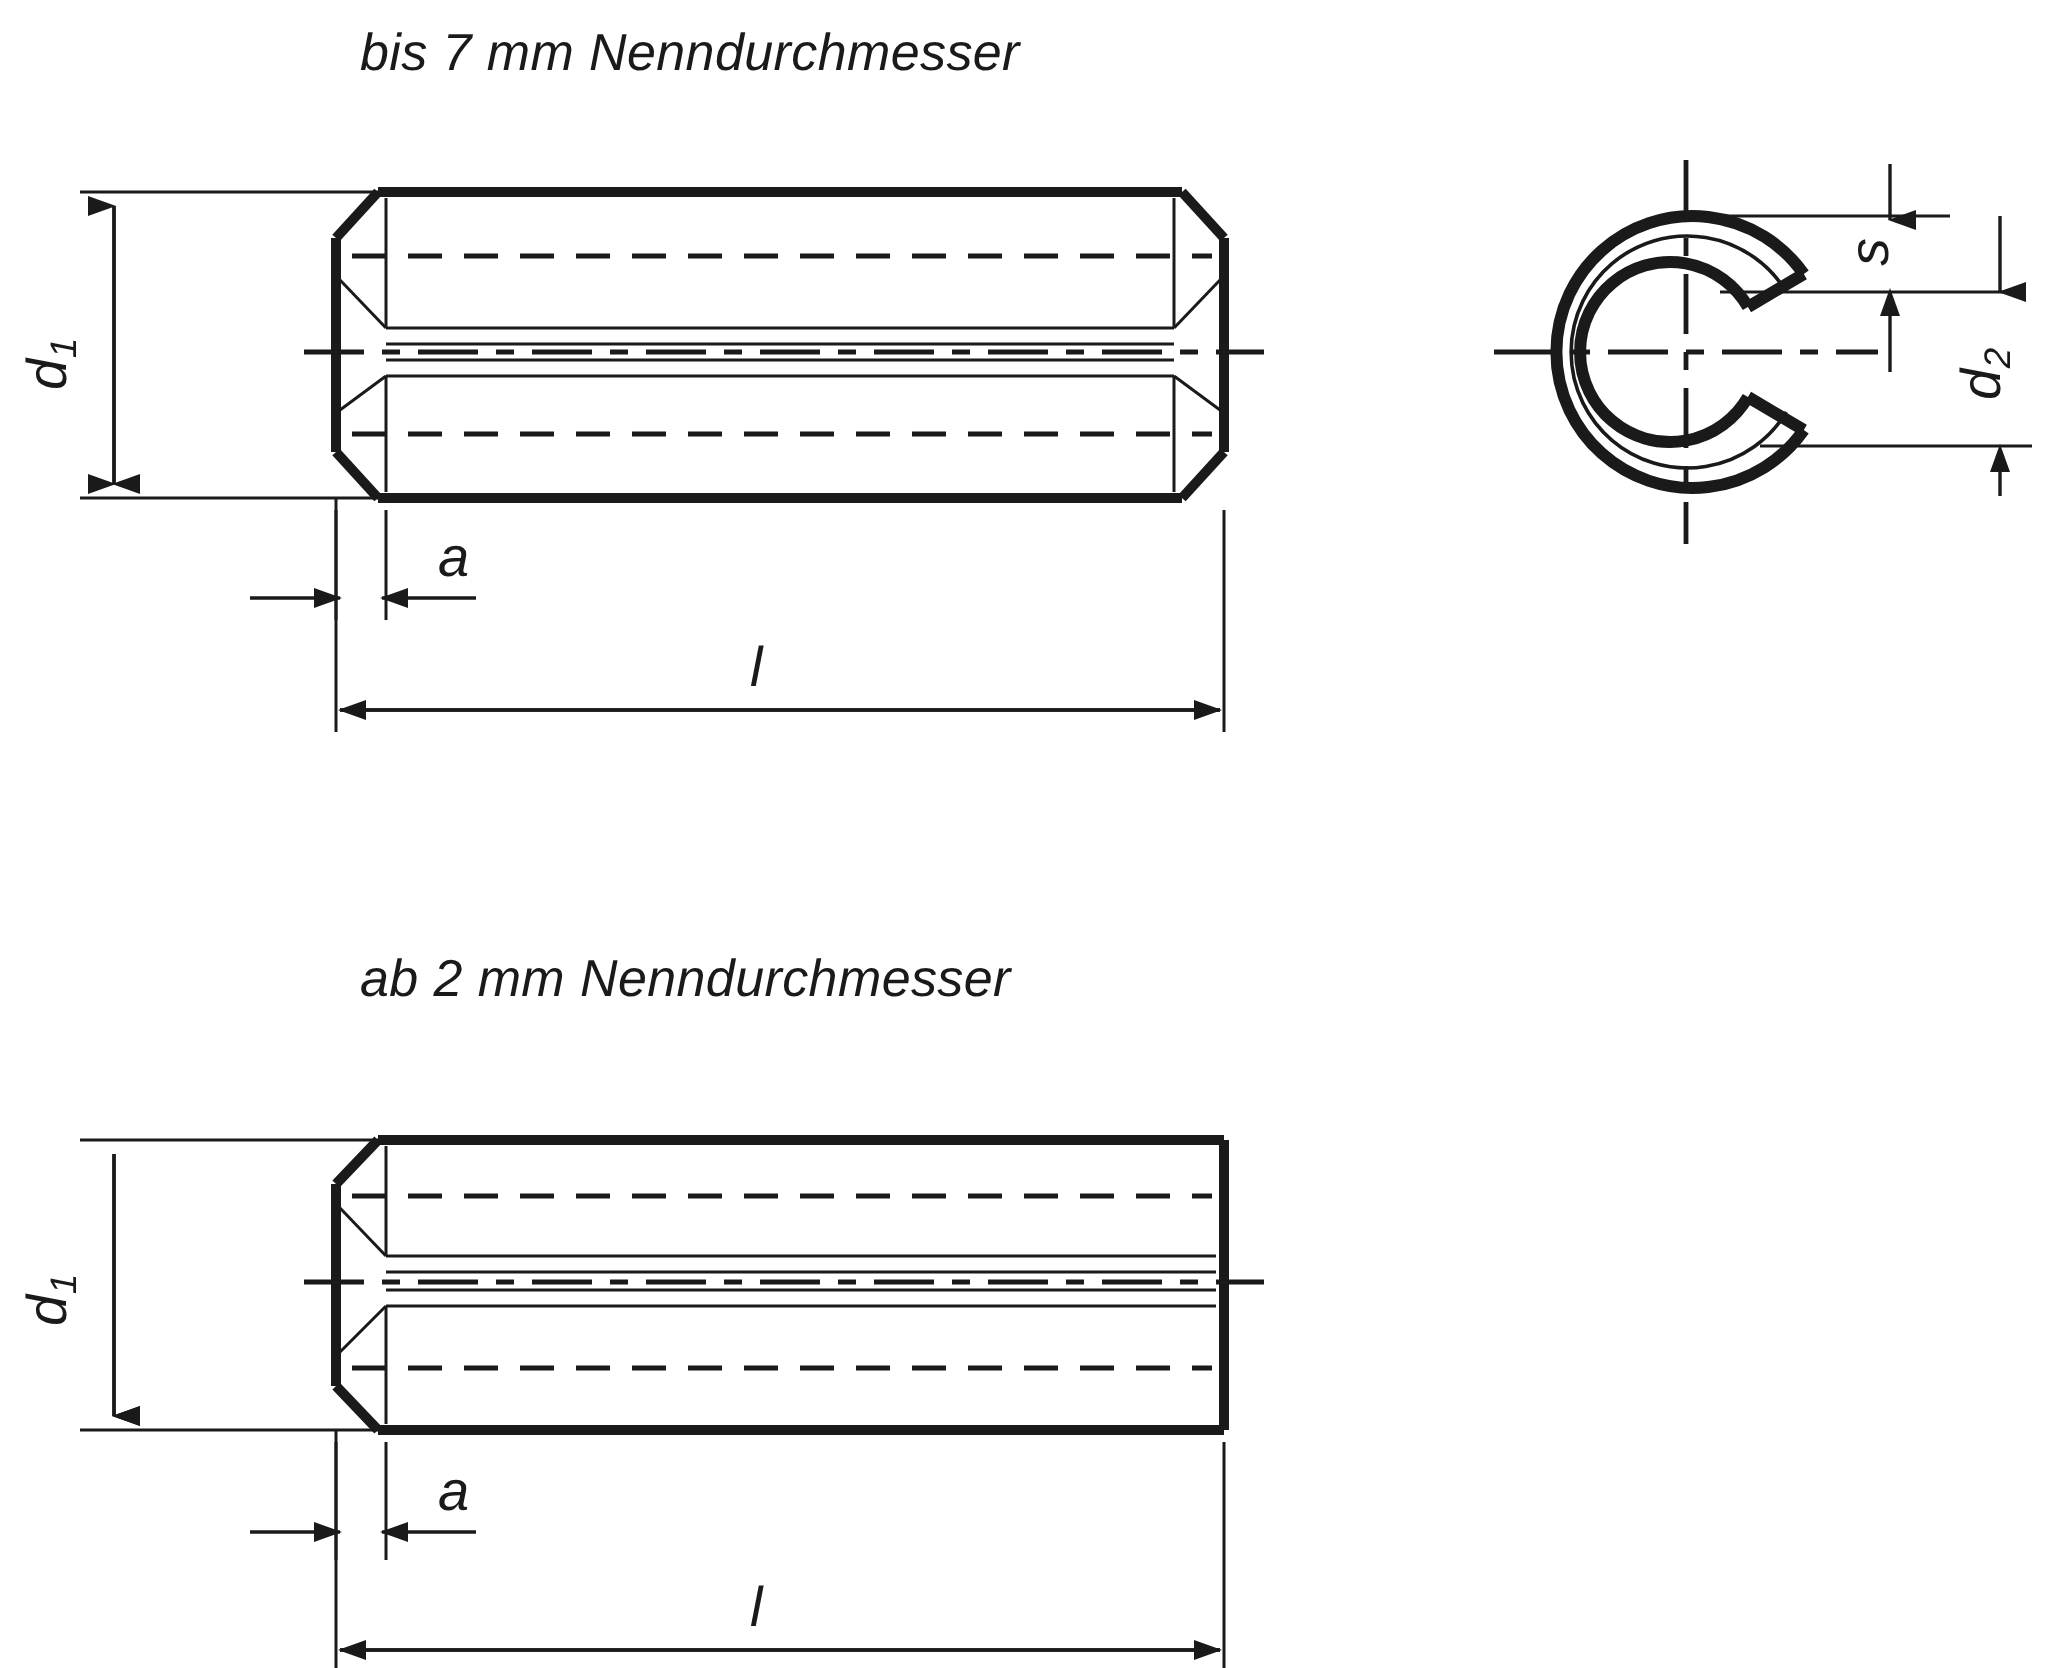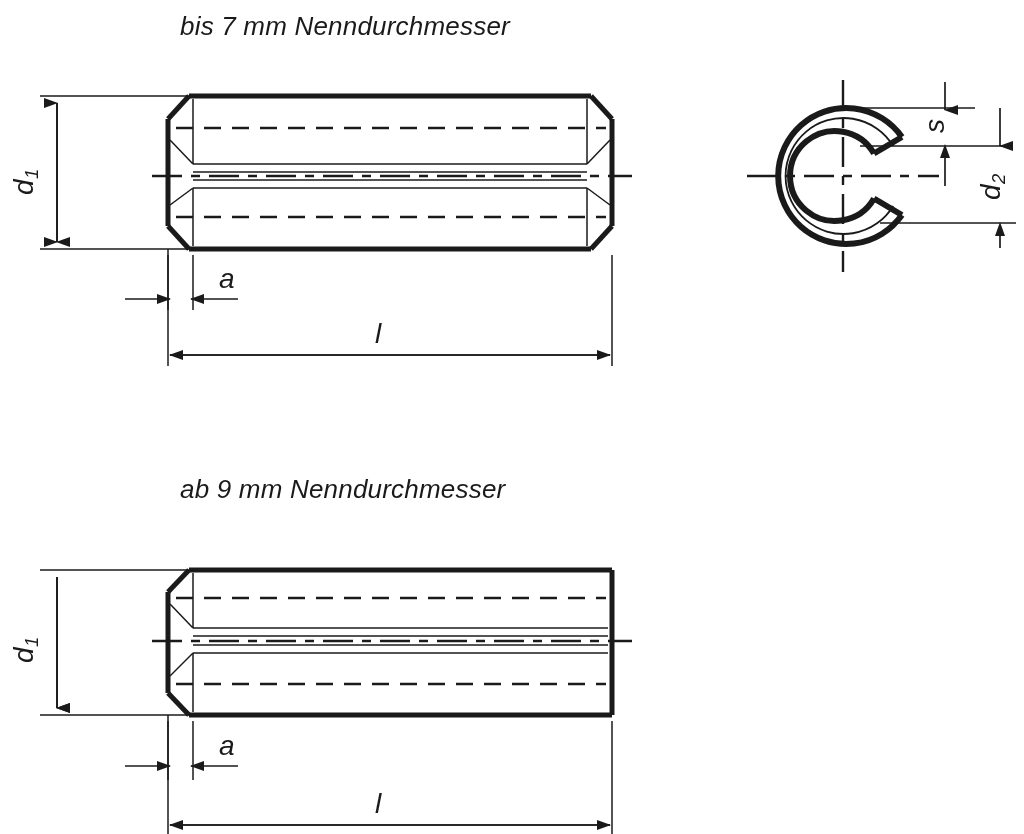--- a/index.html
+++ b/index.html
@@ -226,21 +226,21 @@
   <div class="dimlabel" style="left:219px; top:265px;">a</div>
 
   <div class="dimlabel" style="left:375px; top:320px;">l</div>
 
   <div class="dimlabel rot90" style="left:921px; top:133px;">s</div>
 
   <div class="dimlabel rot90" style="left:977px; top:200px;">
     <span>d</span><sub>2</sub>
   </div>
 
-  <div class="caption" style="left:180px; top:474px;">ab 9 mm Nenndurchmesser</div>
+  <div class="caption" style="left:180px; top:474px;">ab 2 mm Nenndurchmesser</div>
 
   <div class="dimlabel rot90" style="left:10px; top:663px;">
     <span>d</span><sub>1</sub>
   </div>
 
   <div class="dimlabel" style="left:219px; top:732px;">a</div>
 
   <div class="dimlabel" style="left:375px; top:790px;">l</div>
 
 </div>

